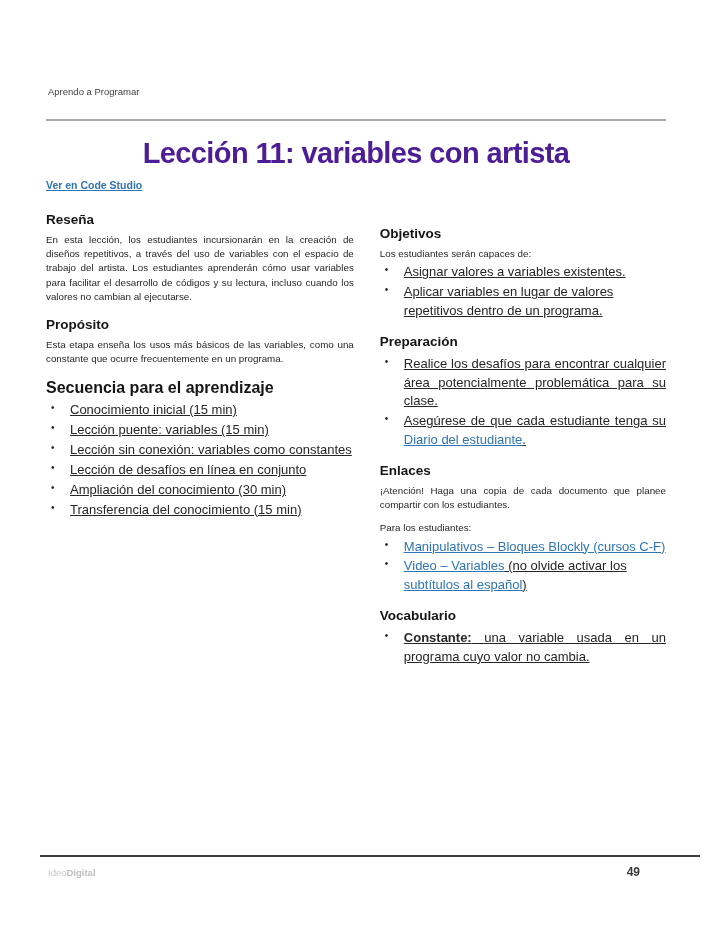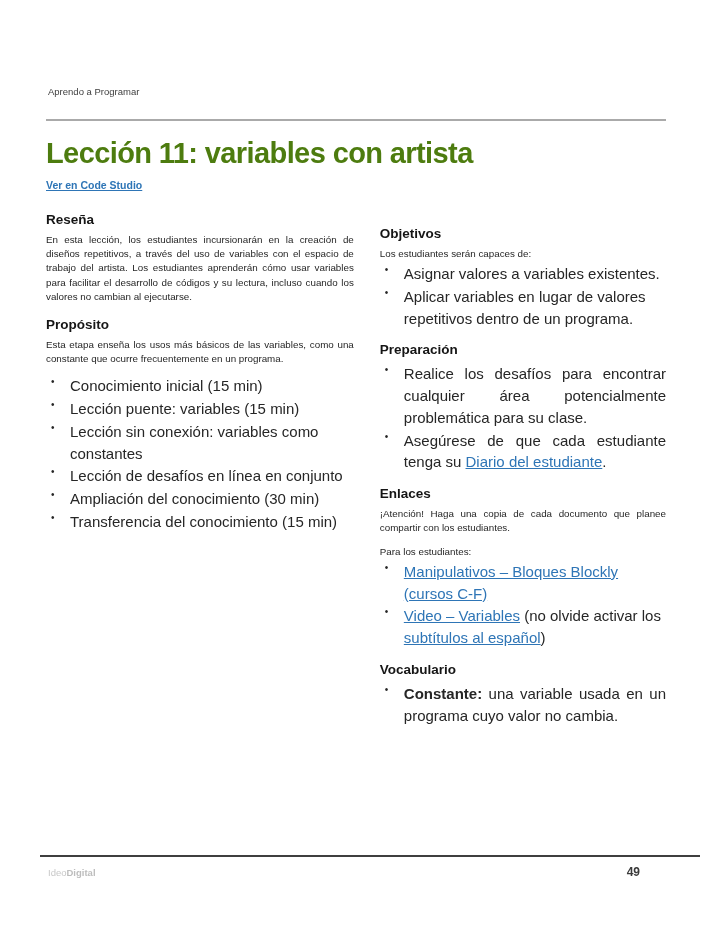--- a/index.html
+++ b/index.html
@@ -20,23 +20,24 @@
     padding-left: 2px;
   }
   .header-rule {
     border: none;
     border-top: 2px solid #aaaaaa;
     margin: 22px 0 0 0;
   }
   h1.doc-title {
     font-size: 29px;
     font-weight: bold;
-    color: #4d7c0f;
+    color: #4c1d95;
     margin: 16px 0 0 0;
     letter-spacing: -0.6px;
+    text-align: center;
   }
   .view-link {
     display: inline-block;
     margin-top: 9px;
     font-size: 10.5px;
     font-weight: bold;
     color: #2E75B6;
     text-decoration: underline;
     cursor: pointer;
   }
@@ -58,21 +59,22 @@
     font-size: 9.8px;
     line-height: 1.45;
     margin: 0 0 9px 0;
   }
   .justify { text-align: justify; }
 
   ul.bullets {
     list-style: none;
     margin: 0 0 9px 0;
     padding: 0;
-    font-size: 15px;
+    font-size: 13px;
+    text-decoration: underline;
   }
   ul.bullets li {
     position: relative;
     padding-left: 24px;
     line-height: 1.45;
     margin-bottom: 1px;
   }
   ul.bullets li::before {
     content: "\2022";
     position: absolute;
@@ -125,20 +127,21 @@
     <div class="columns">
 
       <div class="col-left">
 
         <h2>Reseña</h2>
         <p class="justify">En esta lección, los estudiantes incursionarán en la creación de diseños repetitivos, a través del uso de variables con el espacio de trabajo del artista. Los estudiantes aprenderán cómo usar variables para facilitar el desarrollo de códigos y su lectura, incluso cuando los valores no cambian al ejecutarse.</p>
 
         <h2>Propósito</h2>
         <p class="justify">Esta etapa enseña los usos más básicos de las variables, como una constante que ocurre frecuentemente en un programa.</p>
 
+        <h2 class="h2-big">Secuencia para el aprendizaje</h2>
         <ul class="bullets">
           <li>Conocimiento inicial (15 min)</li>
           <li>Lección puente: variables (15 min)</li>
           <li>Lección sin conexión: variables como constantes</li>
           <li>Lección de desafíos en línea en conjunto</li>
           <li>Ampliación del conocimiento (30 min)</li>
           <li>Transferencia del conocimiento (15 min)</li>
         </ul>
 
       </div>

